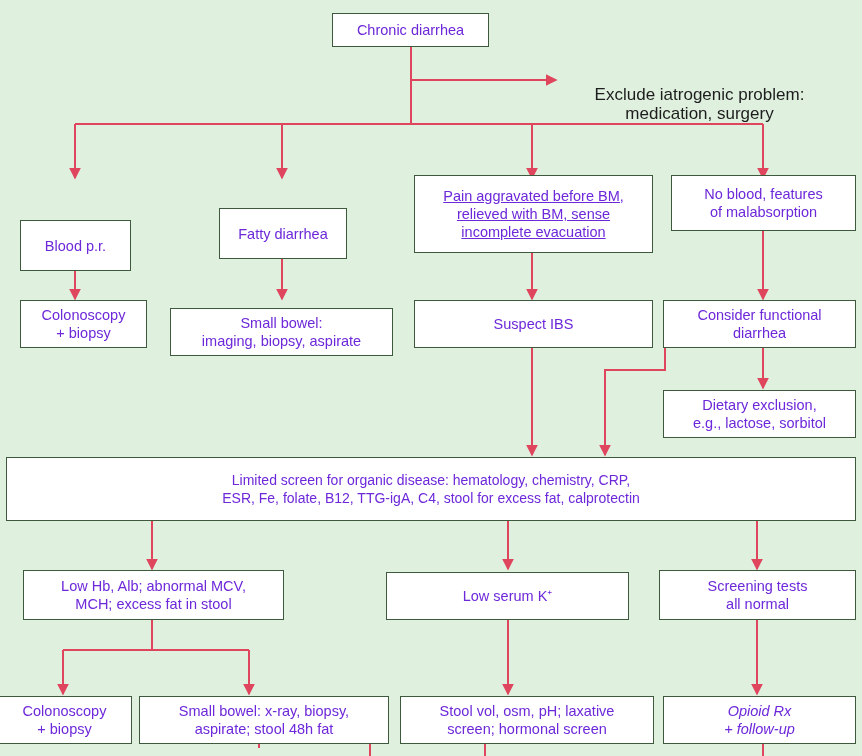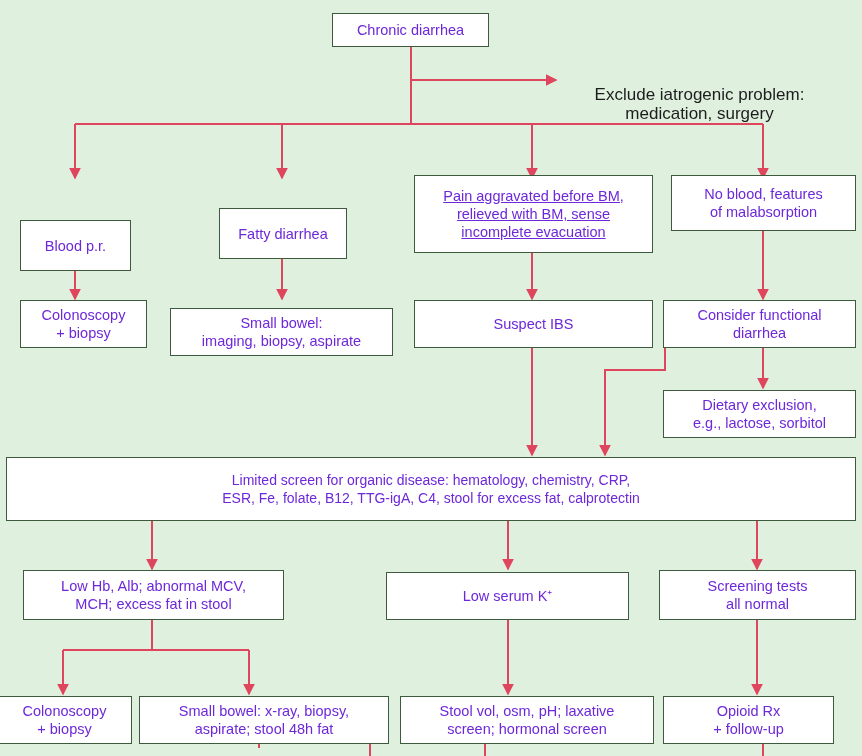--- a/index.html
+++ b/index.html
@@ -191,18 +191,18 @@
   <div class="node" style="left:139px; top:696px; width:250px; height:48px;">
     <span>Small bowel: x-ray, biopsy,
 aspirate; stool 48h fat</span>
   </div>
 
   <div class="node" style="left:400px; top:696px; width:254px; height:48px;">
     <span>Stool vol, osm, pH; laxative
 screen; hormonal screen</span>
   </div>
 
-  <div class="node" style="left:663px; top:696px; width:171px; height:48px;">
+  <div class="node" style="left:663px; top:696px; width:193px; height:48px;font-style:italic;">
     <span>Opioid Rx
 + follow-up</span>
   </div>
 
 </div>
 
 </body></html>

